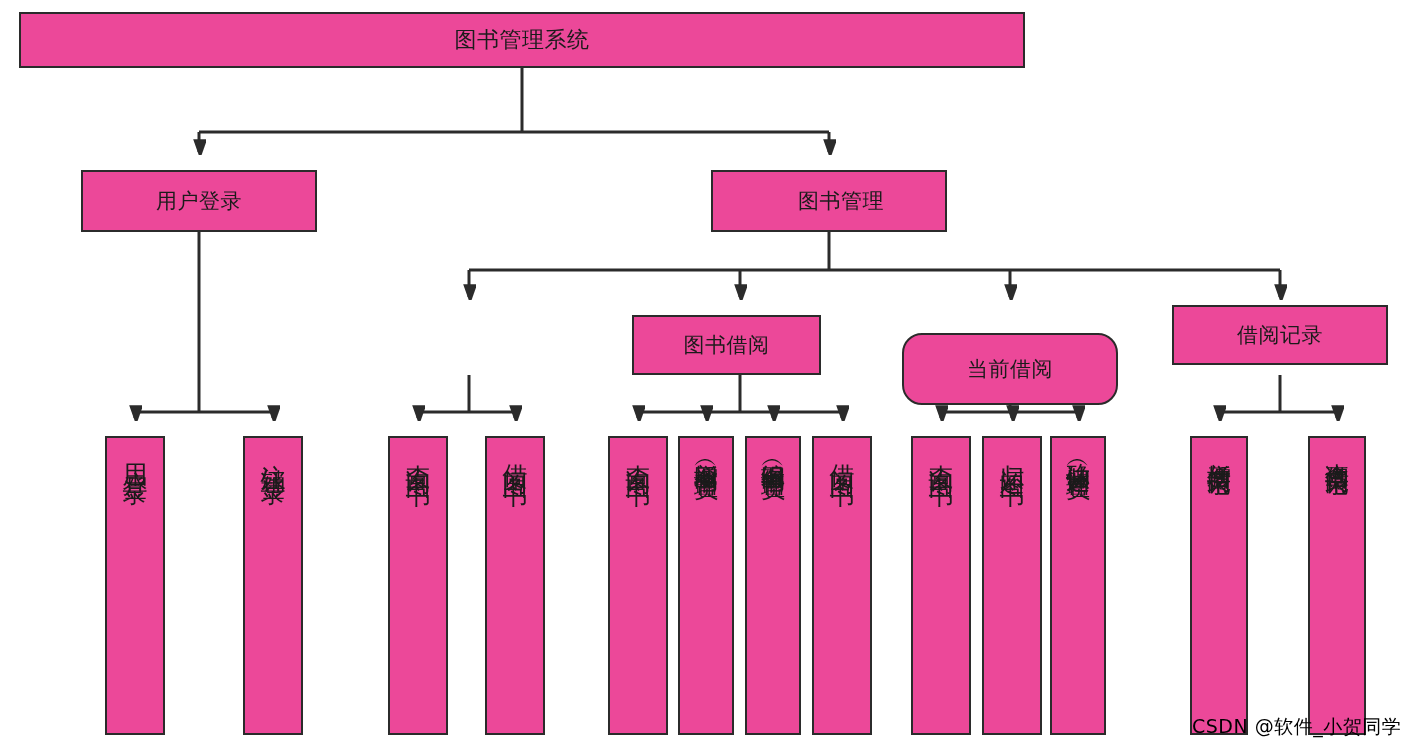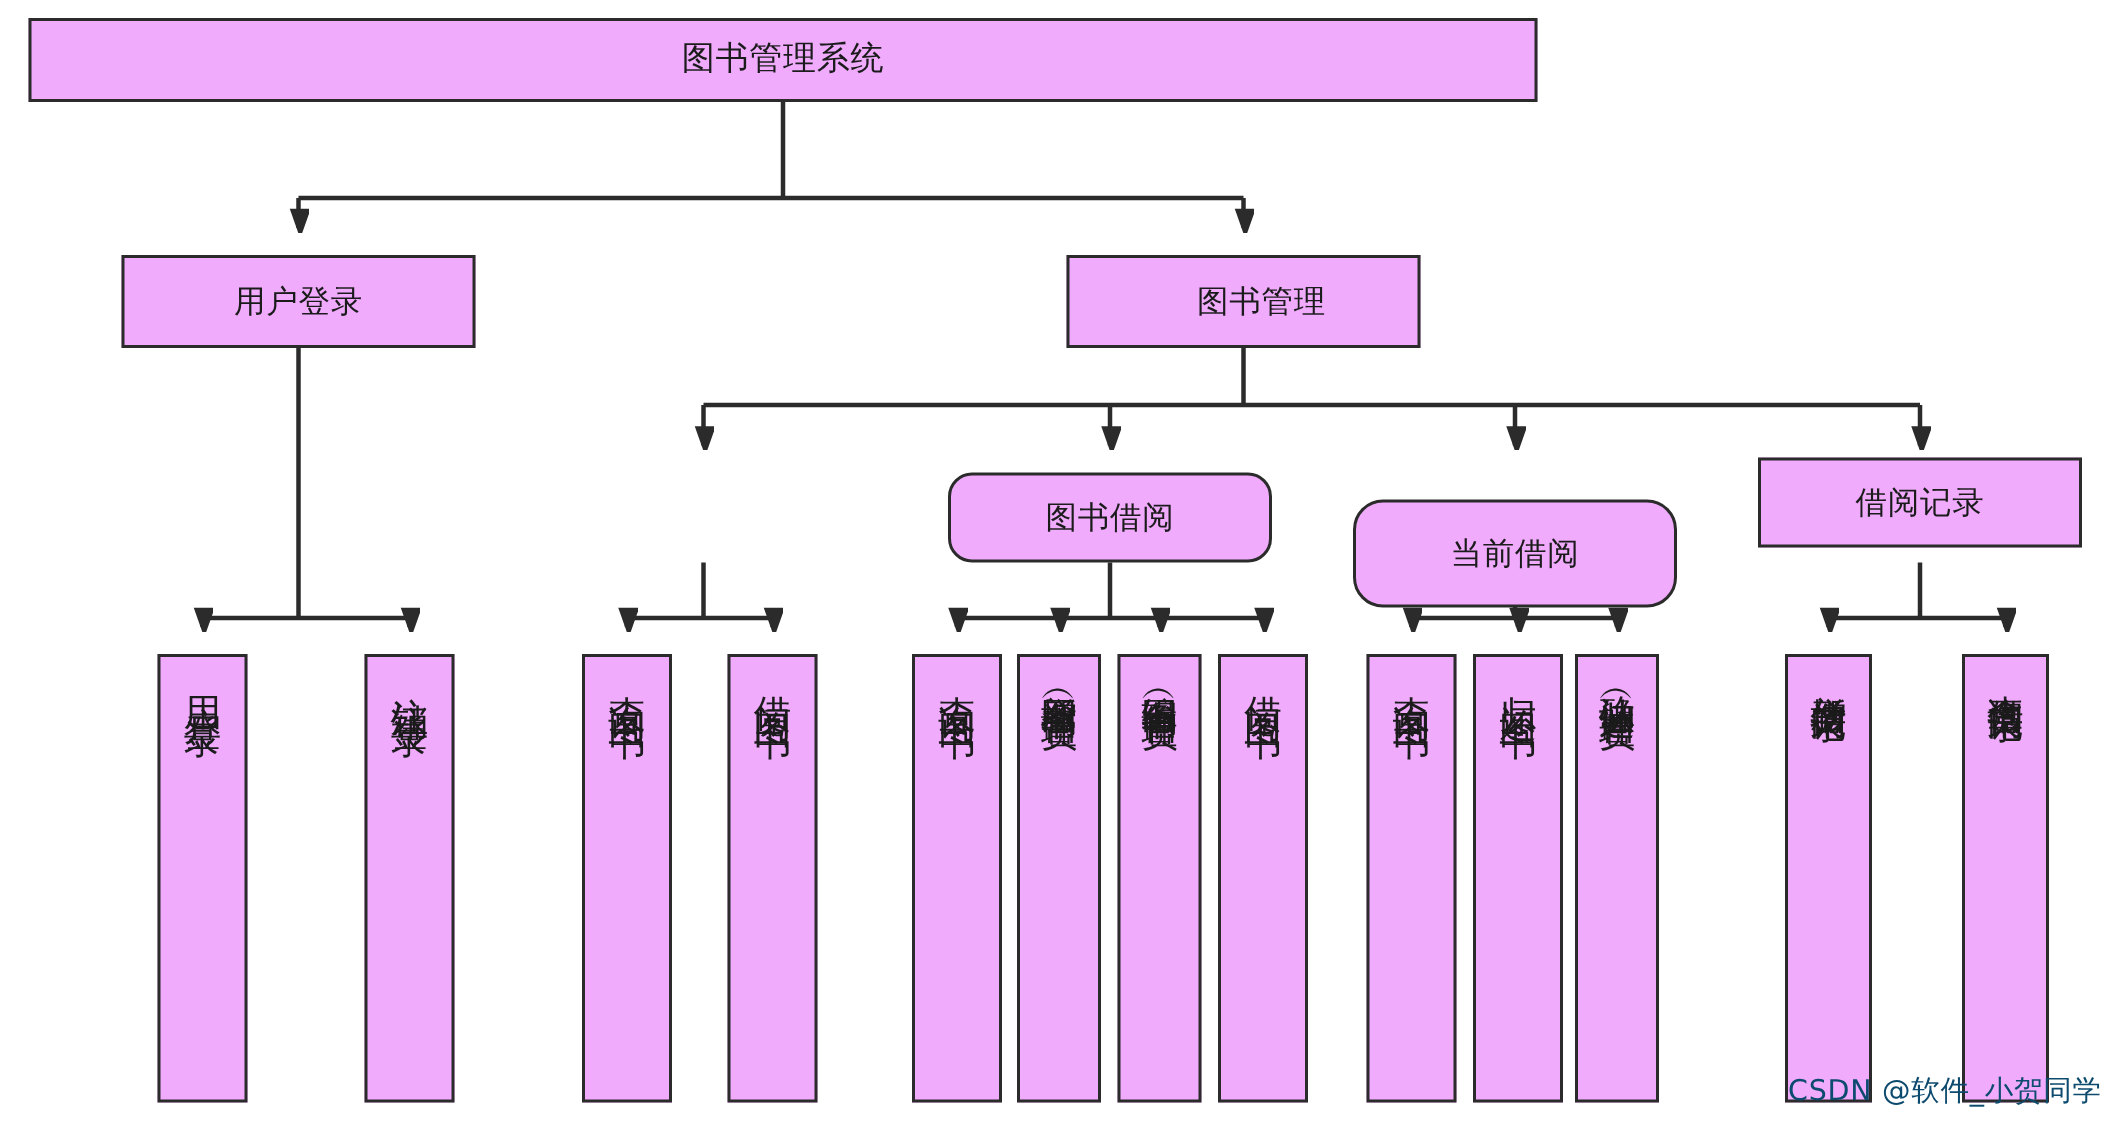--- a/index.html
+++ b/index.html
@@ -22,21 +22,21 @@
     position: absolute;
     left: 0;
     top: 0;
     width: 1405px;
     height: 747px;
     pointer-events: none;
   }
   .node {
     position: absolute;
     box-sizing: border-box;
-    background: #f0abfc;
+    background: #ec4899;
     border: 2px solid #2b2b2b;
     display: flex;
     align-items: center;
     justify-content: center;
     color: #1b1b1b;
   }
   .node .node-label {
     display: block;
     text-align: center;
     line-height: 1.18;
@@ -62,21 +62,21 @@
     letter-spacing: 6px;
     white-space: nowrap;
   }
   .node.v.tall .node-label {
     font-size: 24px;
     letter-spacing: 2px;
   }
   .watermark {
     position: absolute;
     font-size: 19px;
-    color: #0c4a6e;
+    color: #000000;
     white-space: nowrap;
     letter-spacing: 0.5px;
   }
 </style>
 </head>
 <body>
 
 <div id="diagram-root">
 
   <svg class="connectors" viewBox="0 0 1405 747" xmlns="http://www.w3.org/2000/svg">
@@ -151,21 +151,21 @@
     <span class="node-label">图书管理系统</span>
   </div>
 
   <div class="node h" style="left:81px; top:170px; width:236px; height:62px;">
     <span class="node-label">用户登录</span>
   </div>
   <div class="node h" style="left:711px; top:170px; width:236px; height:62px;padding-left:24px;">
     <span class="node-label">图书管理</span>
   </div>
 
-  <div class="node h" style="left:632px; top:315px; width:216px; height:60px;border-radius:16px;">
+  <div class="node h" style="left:632px; top:315px; width:189px; height:60px;">
     <span class="node-label">图书借阅</span>
   </div>
   <div class="node h" style="left:902px; top:333px; width:216px; height:72px;border-radius:20px;">
     <span class="node-label">当前借阅</span>
   </div>
   <div class="node h" style="left:1172px; top:305px; width:216px; height:60px;">
     <span class="node-label">借阅记录</span>
   </div>
 
   <div class="node v" style="left:105px; top:436px; width:60px; height:299px;">

